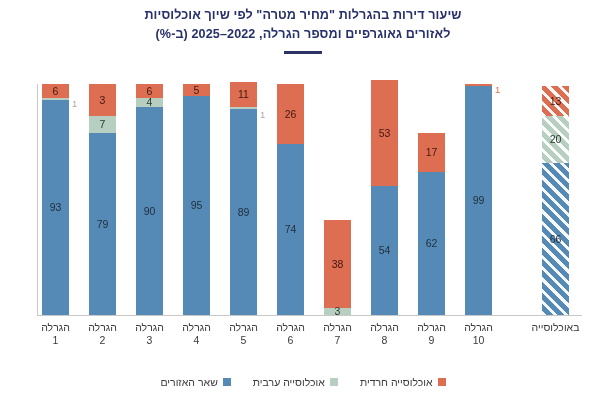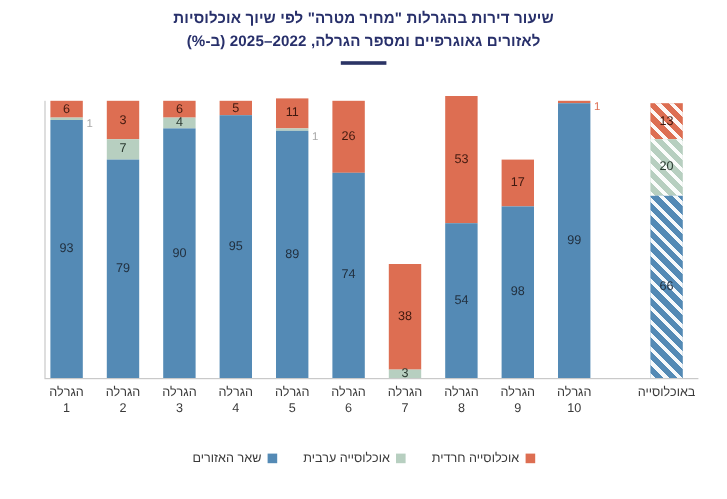--- a/index.html
+++ b/index.html
@@ -245,21 +245,21 @@
         </div>
         <div class="seg seg-blue" style="height: 129px;">
           <span class="seg-label">54</span>
         </div>
       </div>
       <div class="bar-col" style="left: 418px;">
         <div class="seg seg-red" style="height: 39.27px;">
           <span class="seg-label">17</span>
         </div>
         <div class="seg seg-blue" style="height: 143.22px;">
-          <span class="seg-label">98</span>
+          <span class="seg-label">62</span>
         </div>
       </div>
       <div class="bar-col" style="left: 465px;">
         <div class="seg seg-red" style="height: 2.31px;"></div>
         <div class="seg seg-blue" style="height: 228.69px;">
           <span class="seg-label">99</span>
         </div>
       </div>
       <div class="bar-col hatched" style="left: 542px;">
         <div class="seg seg-red" style="height: 30.03px;">

